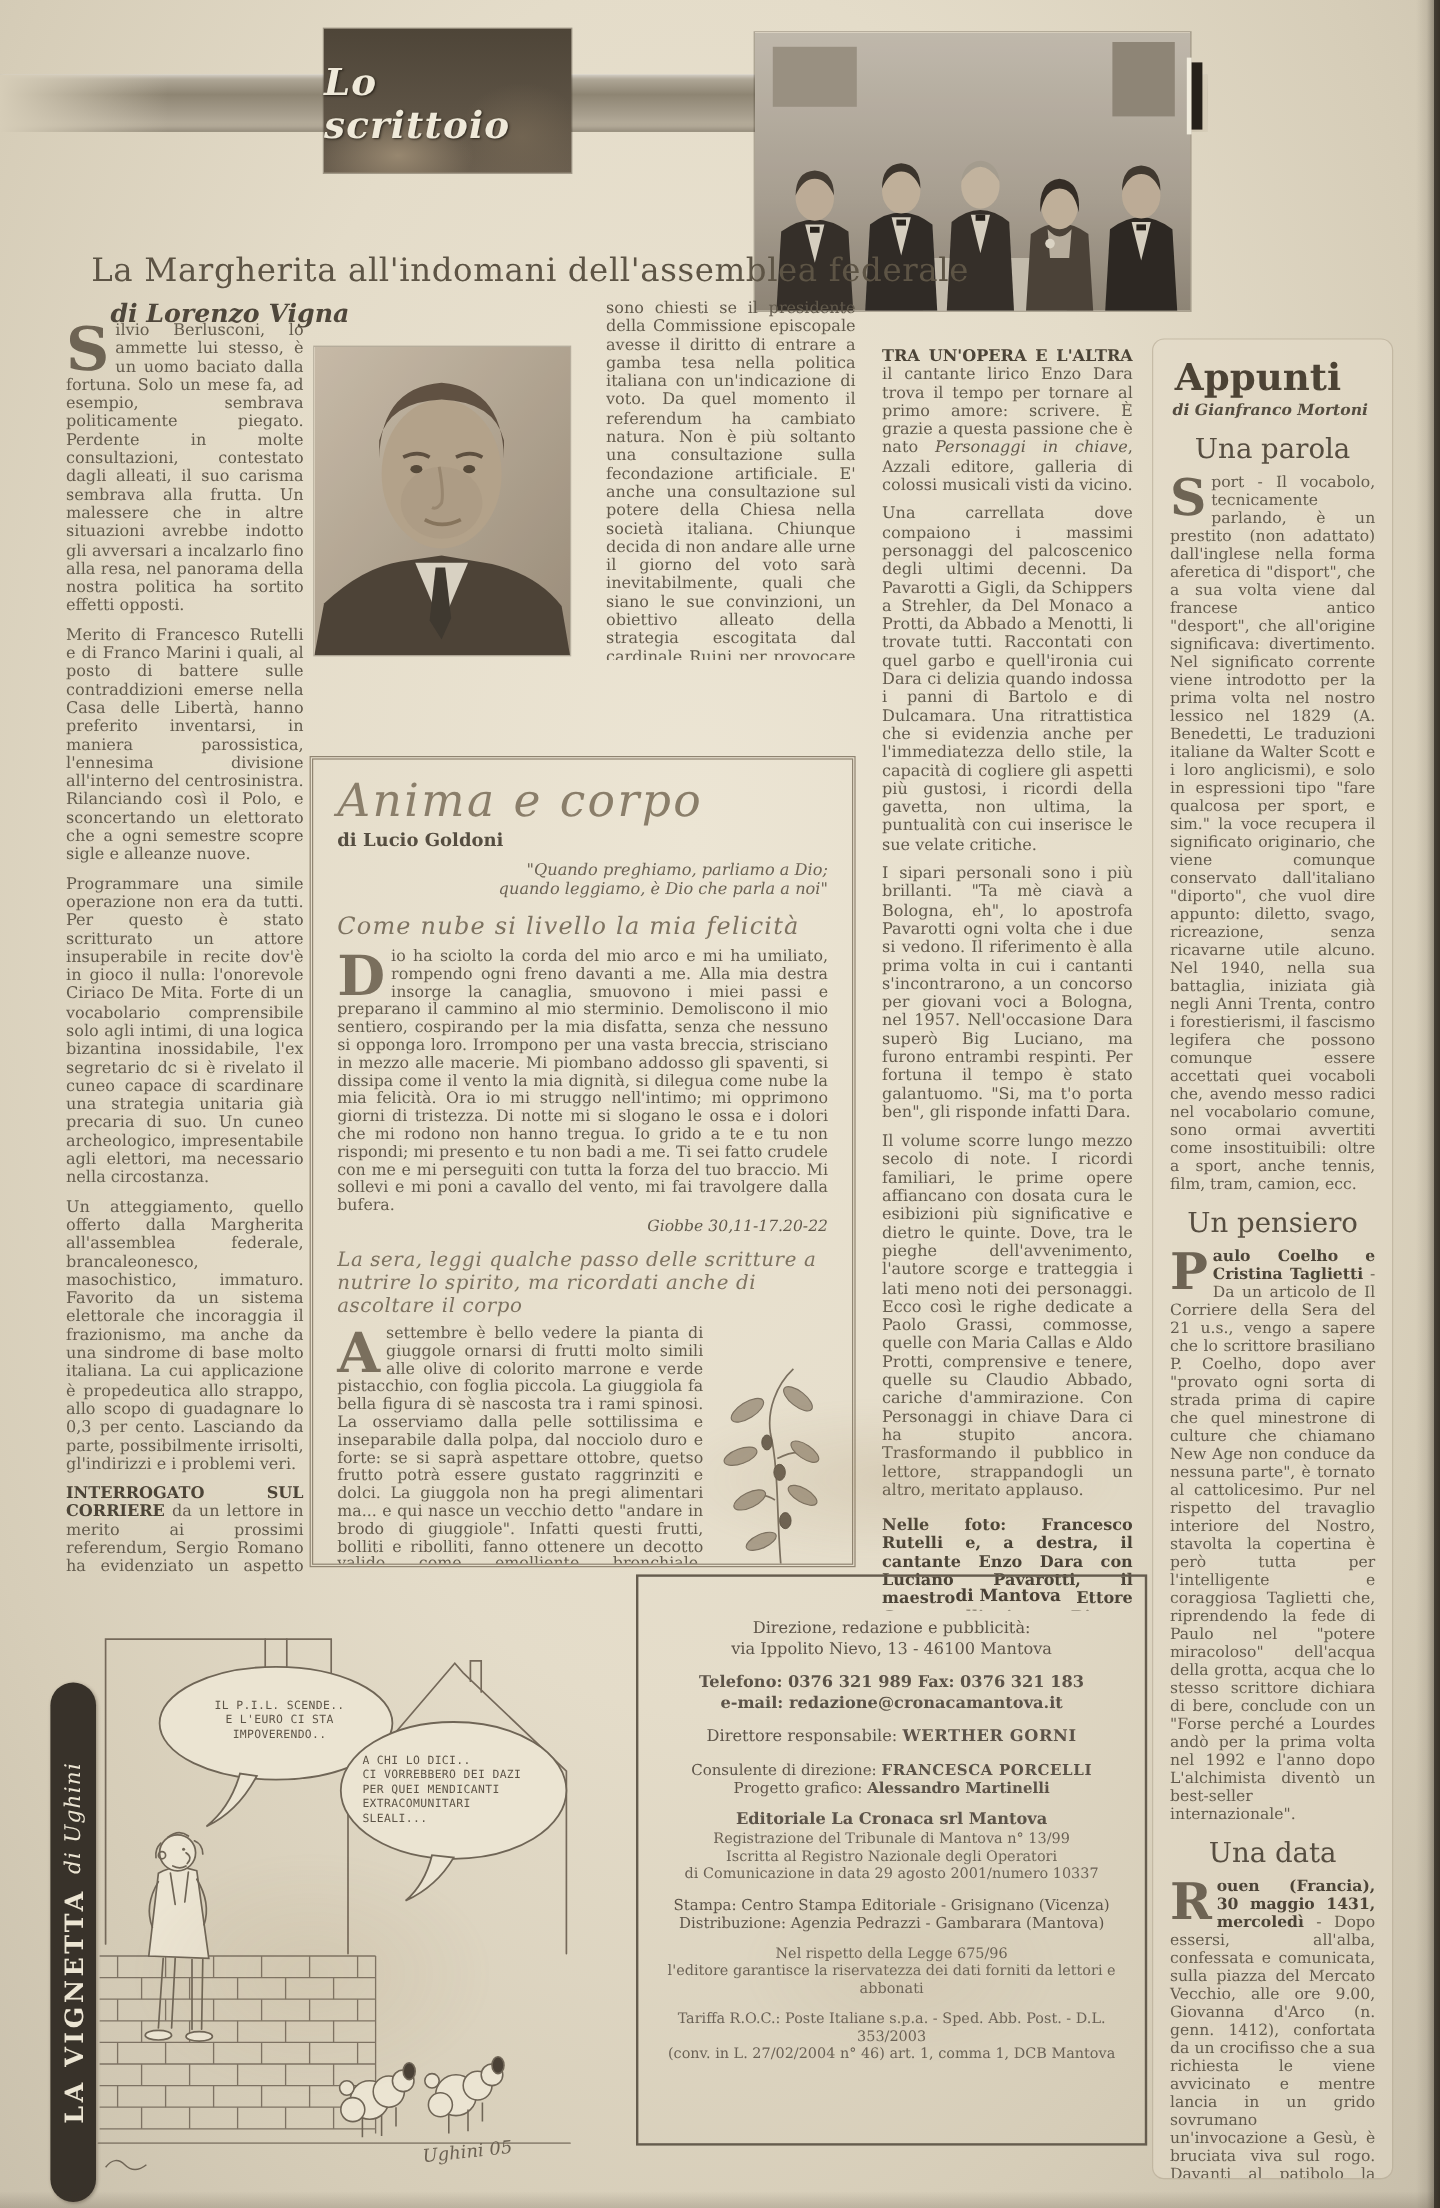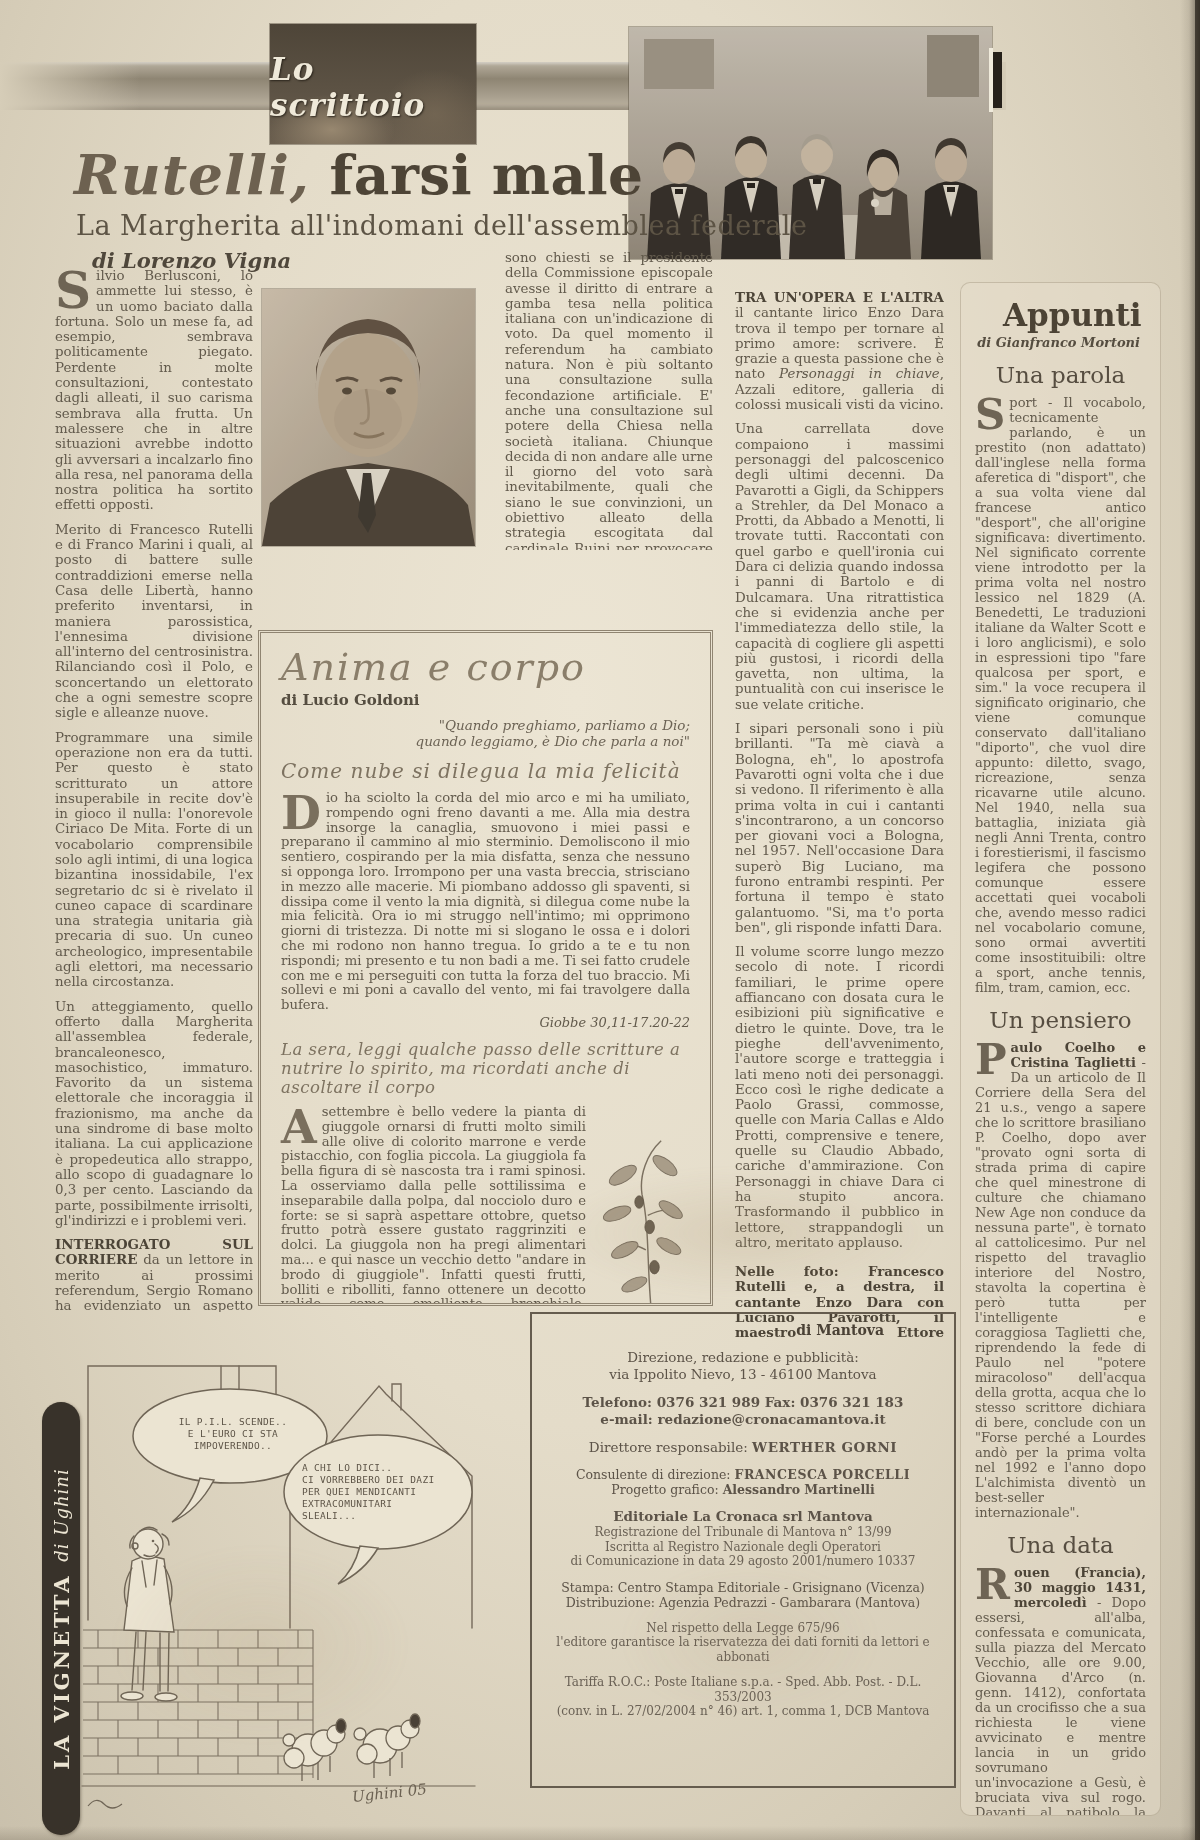--- a/index.html
+++ b/index.html
@@ -60,21 +60,21 @@
   .anima-quote{text-align:right;font-style:italic;font-size:13.5px;line-height:16px;color:#6b6254;margin-top:8px;}
   .anima-subhead{font-style:italic;font-size:20px;color:#7d7260;letter-spacing:1px;margin:10px 0 8px 0;}
   .anima-subhead2{font-style:italic;font-size:16.5px;line-height:19px;color:#7d7260;letter-spacing:0.5px;margin:10px 0 8px 0;}
   .anima-p{font-size:13.2px;line-height:14.8px;text-align:justify;color:#625a4c;margin:0;hyphens:auto;}
   .anima-cite{text-align:right;font-style:italic;font-size:13px;color:#625a4c;margin-top:2px;}
   .plant{float:right;width:96px;height:182px;margin:30px 0 0 8px;}
   
   .appunti{position:absolute;left:960px;top:282px;width:201px;height:1534px;box-sizing:border-box;
     background:rgba(229,221,202,0.55);border:1px solid rgba(140,128,104,0.35);border-radius:10px;
     padding:14px 14px;overflow:hidden;}
-  .ap-title{font-weight:bold;font-size:31px;color:#4c4335;padding-left:4px;margin-left:24px;}
+  .ap-title{font-weight:bold;font-size:31px;color:#4c4335;padding-left:4px;}
   .ap-byline{text-align:right;font-weight:bold;font-style:italic;font-size:13px;color:#554d40;padding-right:6px;margin-top:2px;}
   .ap-head{text-align:center;font-size:23px;color:#564d40;margin:12px 0 7px 0;}
   .ap-p{font-size:13px;line-height:15px;text-align:justify;color:#625a4c;margin:0;hyphens:auto;}
   .ap-p b{color:#4c4437;}
   
   .vign-label{position:absolute;left:42px;top:1402px;width:38px;height:433px;background:#38322a;
     border-radius:19px;display:flex;align-items:center;justify-content:center;box-shadow:1px 1px 3px rgba(50,40,28,0.4);}
   .vign-inner{writing-mode:vertical-rl;transform:rotate(180deg);color:#ece5d3;white-space:nowrap;}
   .vl-main{font-weight:bold;font-size:21px;letter-spacing:3px;}
   .vl-sub{font-style:italic;font-size:18px;margin-top:12px;letter-spacing:1px;}
@@ -161,21 +161,20 @@
       <path d="M314,158 L322,190 L330,158 Z" fill="#ded8ca"></path>
       <ellipse cx="322" cy="136" rx="16" ry="19" fill="#c2b29c"></ellipse>
       <path d="M306,132 Q306,112 322,111 Q338,112 338,132 Q332,118 322,118 Q312,118 306,132 Z" fill="#38312a"></path>
       <rect x="318" y="160" width="8" height="5" fill="#1d1a16"></rect>
     </g>
     <rect width="363" height="232" fill="#8a7a62" opacity="0.10"></rect>
   </svg>
   <div class="photo-mark-light"></div>
   <div class="photo-mark"></div>
 
-  <h1 class="headline"><span class="hl-italic">Rutelli,</span><span class="hl-bold"> farsi male</span></h1>
   <div class="subtitle">La Margherita all'indomani dell'assemblea federale</div>
   <div class="byline1">di Lorenzo Vigna</div>
 
   <div class="col col1">
     <p><span class="dropcap dc-lg">S</span><span>ilvio Berlusconi, lo ammette lui stesso, è un uomo baciato dalla fortuna. Solo un mese fa, ad esempio, sembrava politicamente piegato. Perdente in molte consultazioni, contestato dagli alleati, il suo carisma sembrava alla frutta. Un malessere che in altre situazioni avrebbe indotto gli avversari a incalzarlo fino alla resa, nel panorama della nostra politica ha sortito effetti opposti.</span></p>
     <p>Merito di Francesco Rutelli e di Franco Marini i quali, al posto di battere sulle contraddizioni emerse nella Casa delle Libertà, hanno preferito inventarsi, in maniera parossistica, l'ennesima divisione all'interno del centrosinistra. Rilanciando così il Polo, e sconcertando un elettorato che a ogni semestre scopre sigle e alleanze nuove.</p>
     <p>Programmare una simile operazione non era da tutti. Per questo è stato scritturato un attore insuperabile in recite dov'è in gioco il nulla: l'onorevole Ciriaco De Mita. Forte di un vocabolario comprensibile solo agli intimi, di una logica bizantina inossidabile, l'ex segretario dc si è rivelato il cuneo capace di scardinare una strategia unitaria già precaria di suo. Un cuneo archeologico, impresentabile agli elettori, ma necessario nella circostanza.</p>
     <p>Un atteggiamento, quello offerto dalla Margherita all'assemblea federale, brancaleonesco, masochistico, immaturo. Favorito da un sistema elettorale che incoraggia il frazionismo, ma anche da una sindrome di base molto italiana. La cui applicazione è propedeutica allo strappo, allo scopo di guadagnare lo 0,3 per cento. Lasciando da parte, possibilmente irrisolti, gl'indirizzi e i problemi veri.</p>
     <p><b class="lead">INTERROGATO SUL CORRIERE</b><span> da un lettore in merito ai prossimi referendum, Sergio Romano ha evidenziato un aspetto finora poco dibattuto. Ecco uno stralcio della sua risposta.</span></p>
 
@@ -217,21 +216,21 @@
     <p class="caption-bold">Nelle foto: Francesco Rutelli e, a destra, il cantante Enzo Dara con Luciano Pavarotti, il maestro Ettore Campogalliani, Bianca Berini e Aldo Protti dopo un concerto per gli Amici della lirica a Mantova nel 1968.</p>
   </div>
 
   <div class="anima-box">
     <div class="anima-title">Anima e corpo</div>
     <div class="anima-byline">di Lucio Goldoni</div>
     <div class="anima-quote">
       <div>"Quando preghiamo, parliamo a Dio;</div>
       <div>quando leggiamo, è Dio che parla a noi"</div>
     </div>
-    <div class="anima-subhead">Come nube si dilegua la mia felicità</div>
+    <div class="anima-subhead">Come nube si livello la mia felicità</div>
     <p class="anima-p"><span class="dropcap dc-md">D</span><span>io ha sciolto la corda del mio arco e mi ha umiliato, rompendo ogni freno davanti a me. Alla mia destra insorge la canaglia, smuovono i miei passi e preparano il cammino al mio sterminio. Demoliscono il mio sentiero, cospirando per la mia disfatta, senza che nessuno si opponga loro. Irrompono per una vasta breccia, strisciano in mezzo alle macerie. Mi piombano addosso gli spaventi, si dissipa come il vento la mia dignità, si dilegua come nube la mia felicità. Ora io mi struggo nell'intimo; mi opprimono giorni di tristezza. Di notte mi si slogano le ossa e i dolori che mi rodono non hanno tregua. Io grido a te e tu non rispondi; mi presento e tu non badi a me. Ti sei fatto crudele con me e mi perseguiti con tutta la forza del tuo braccio. Mi sollevi e mi poni a cavallo del vento, mi fai travolgere dalla bufera.</span></p>
     <div class="anima-cite">Giobbe 30,11-17.20-22</div>
     <div class="anima-subhead2">La sera, leggi qualche passo delle scritture a nutrire lo spirito, ma ricordati anche di ascoltare il corpo</div>
     <div>
       <svg class="plant" viewBox="0 0 100 190" aria-hidden="true">
         <g stroke="#7b7060" stroke-width="1.5" fill="none">
           <path d="M60,186 C55,140 58,96 50,62 C47,42 55,20 70,6"></path>
           <path d="M54,120 Q40,112 32,118"></path>
           <path d="M56,84 Q72,76 80,80"></path>
         </g>

